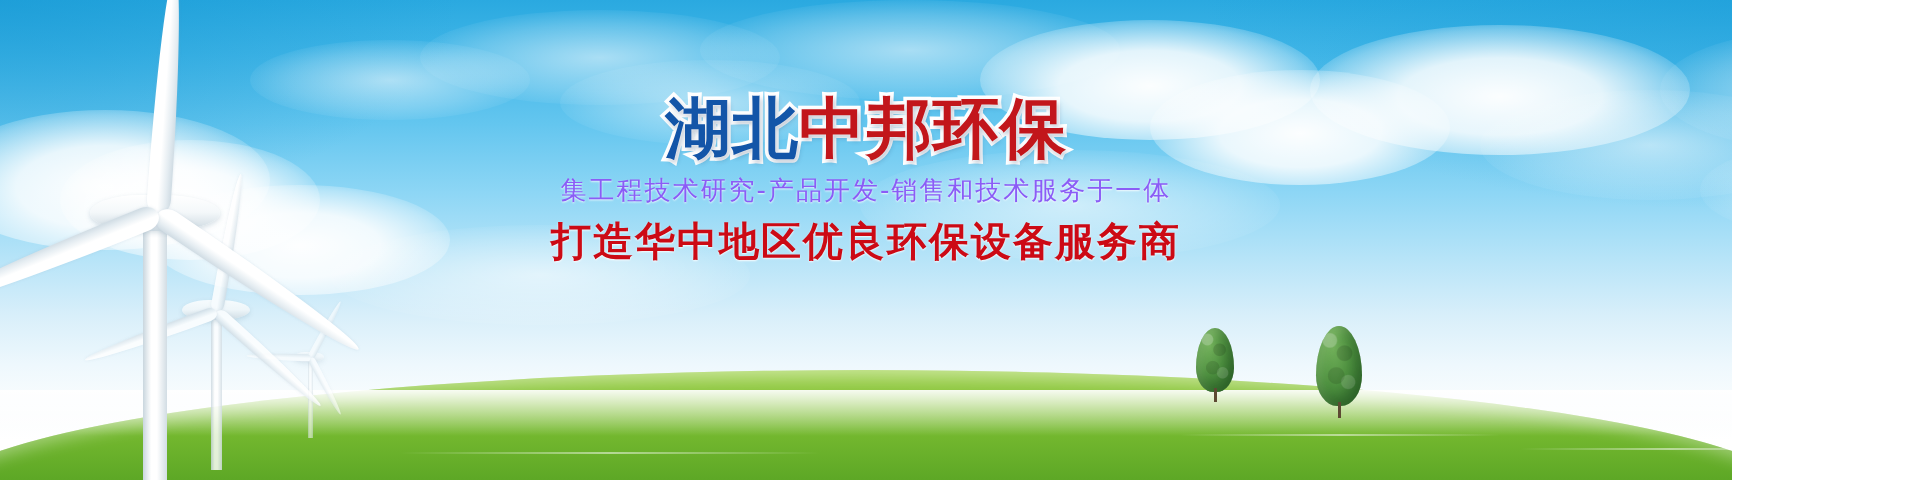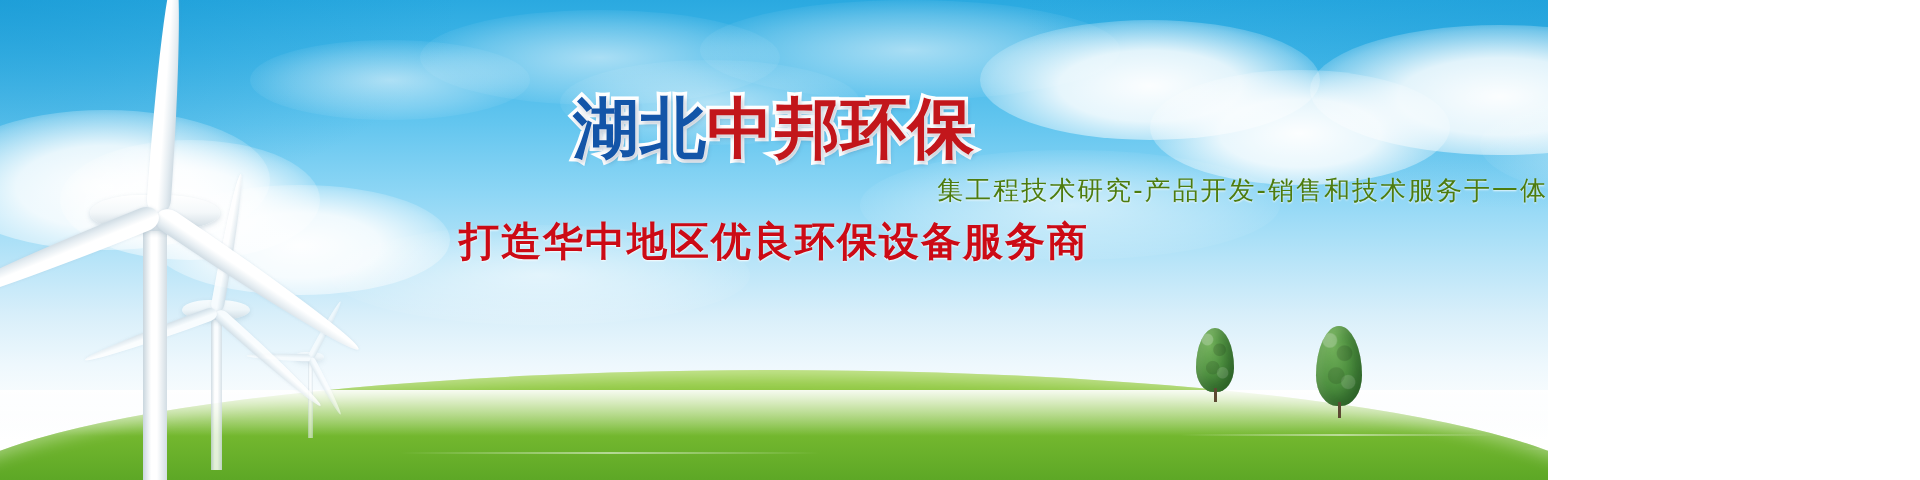--- a/index.html
+++ b/index.html
@@ -2,21 +2,21 @@
 <html><head>
 <meta charset="utf-8">
 <style>
   html, body {
     margin: 0;
     padding: 0;
     background: #ffffff;
   }
   #banner {
     position: relative;
-    width: 1548px;
+    width: 1732px;
     height: 480px;
     overflow: hidden;
     font-family: "Liberation Sans", "DejaVu Sans", sans-serif;
   }
 
   
   .sky {
     position: absolute;
     inset: 0;
     background:
@@ -161,28 +161,27 @@
     text-shadow:
       0 0 2px #ffffff,
       2px 3px 5px rgba(40,70,110,0.30);
   }
   .headline .h-blue { color: #1355a8; }
   .headline .h-red  { color: #c2161b; }
 
   .subline {
     font-size: 26px;
     line-height: 1.1;
-    color: #4d7c0f;
+    color: #8b5cf6;
     letter-spacing: 2px;
     white-space: nowrap;
     margin: 0 0 14px 0;
     font-weight: 400;
     text-shadow: 0 1px 2px rgba(255,255,255,0.85);
     font-family: "DejaVu Sans", "Liberation Sans", sans-serif;
-    text-align: right;
   }
   .tagline {
     font-size: 40px;
     line-height: 1.1;
     color: #cc0a15;
     font-weight: 700;
     letter-spacing: 2px;
     white-space: nowrap;
     margin: 0;
     text-shadow: 0 1px 2px rgba(255,255,255,0.9);

